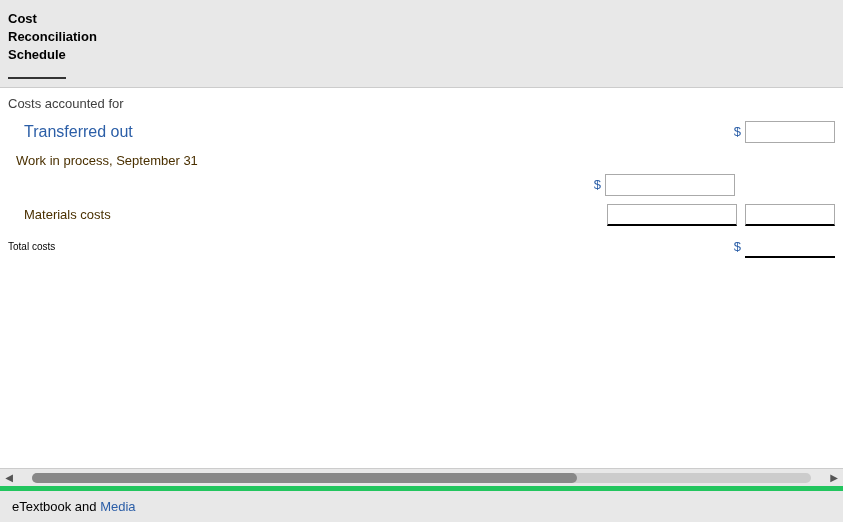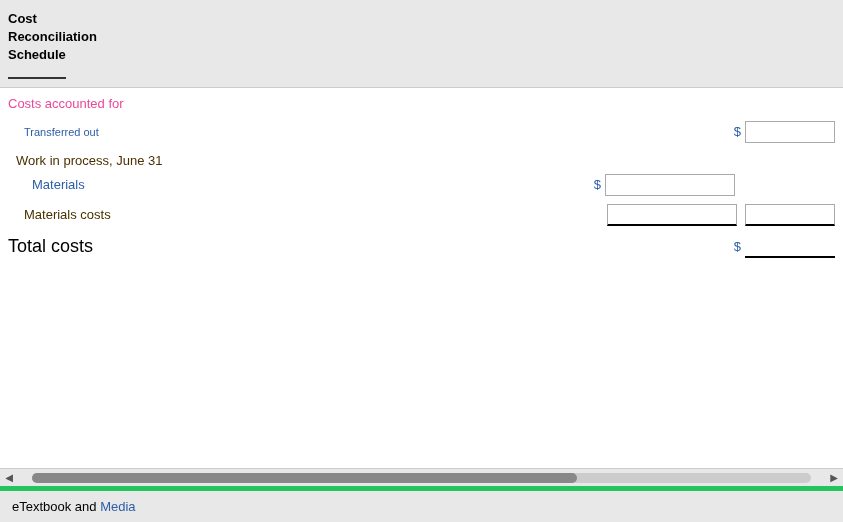--- a/index.html
+++ b/index.html
@@ -52,21 +52,21 @@
       position: relative;
     }
 
     .content-inner {
       min-width: 820px;
       padding: 0;
     }
 
     .section-label {
       font-size: 13px;
-      color: #ec4899;
+      color: #404040;
       font-weight: normal;
       padding: 8px 8px 4px 8px;
     }
 
     .spacer {
       flex: 1;
     }
 
     .dollar-sign {
       color: #2b5ea7;
@@ -97,21 +97,21 @@
     }
 
     .transferred-out-row {
       display: flex;
       align-items: center;
       padding: 6px 8px;
     }
 
     .transferred-label {
       color: #2b5ea7;
-      font-size: 11px;
+      font-size: 16px;
       min-width: 120px;
       padding-left: 16px;
     }
 
     .wip-label {
       color: #4a3000;
       font-size: 13px;
       padding-left: 8px;
       padding-bottom: 2px;
     }
@@ -143,21 +143,21 @@
     }
 
     .total-row {
       display: flex;
       align-items: center;
       padding: 6px 8px;
     }
 
     .total-label {
       color: #000;
-      font-size: 18px;
+      font-size: 10px;
       min-width: 120px;
     }
 
     .input-underline {
       border: none;
       border-bottom: 2px solid #000;
       height: 22px;
       font-size: 13px;
       padding: 2px 4px;
       background: #fff;
@@ -239,28 +239,25 @@
         </div>
         <div class="spacer"></div>
         <div class="input-group">
           <span class="dollar-sign">$</span>
           <input type="text" class="input-field input-sm" placeholder="" style="">
         </div>
       </div>
 
       <div style="padding: 4px 8px 0 8px;">
         <div class="wip-label">
-          <span>Work in process, June 31</span>
+          <span>Work in process, September 31</span>
         </div>
       </div>
 
       <div class="materials-row">
-        <div class="materials-label">
-          <span>Materials</span>
-        </div>
         <div class="spacer"></div>
         <div class="input-group">
           <span class="dollar-sign">$</span>
           <input type="text" class="input-field input-md" placeholder="" style="">
         </div>
         <div style="width: 100px;"></div>
       </div>
 
       <div class="conversion-row">
         <div class="conversion-label">

